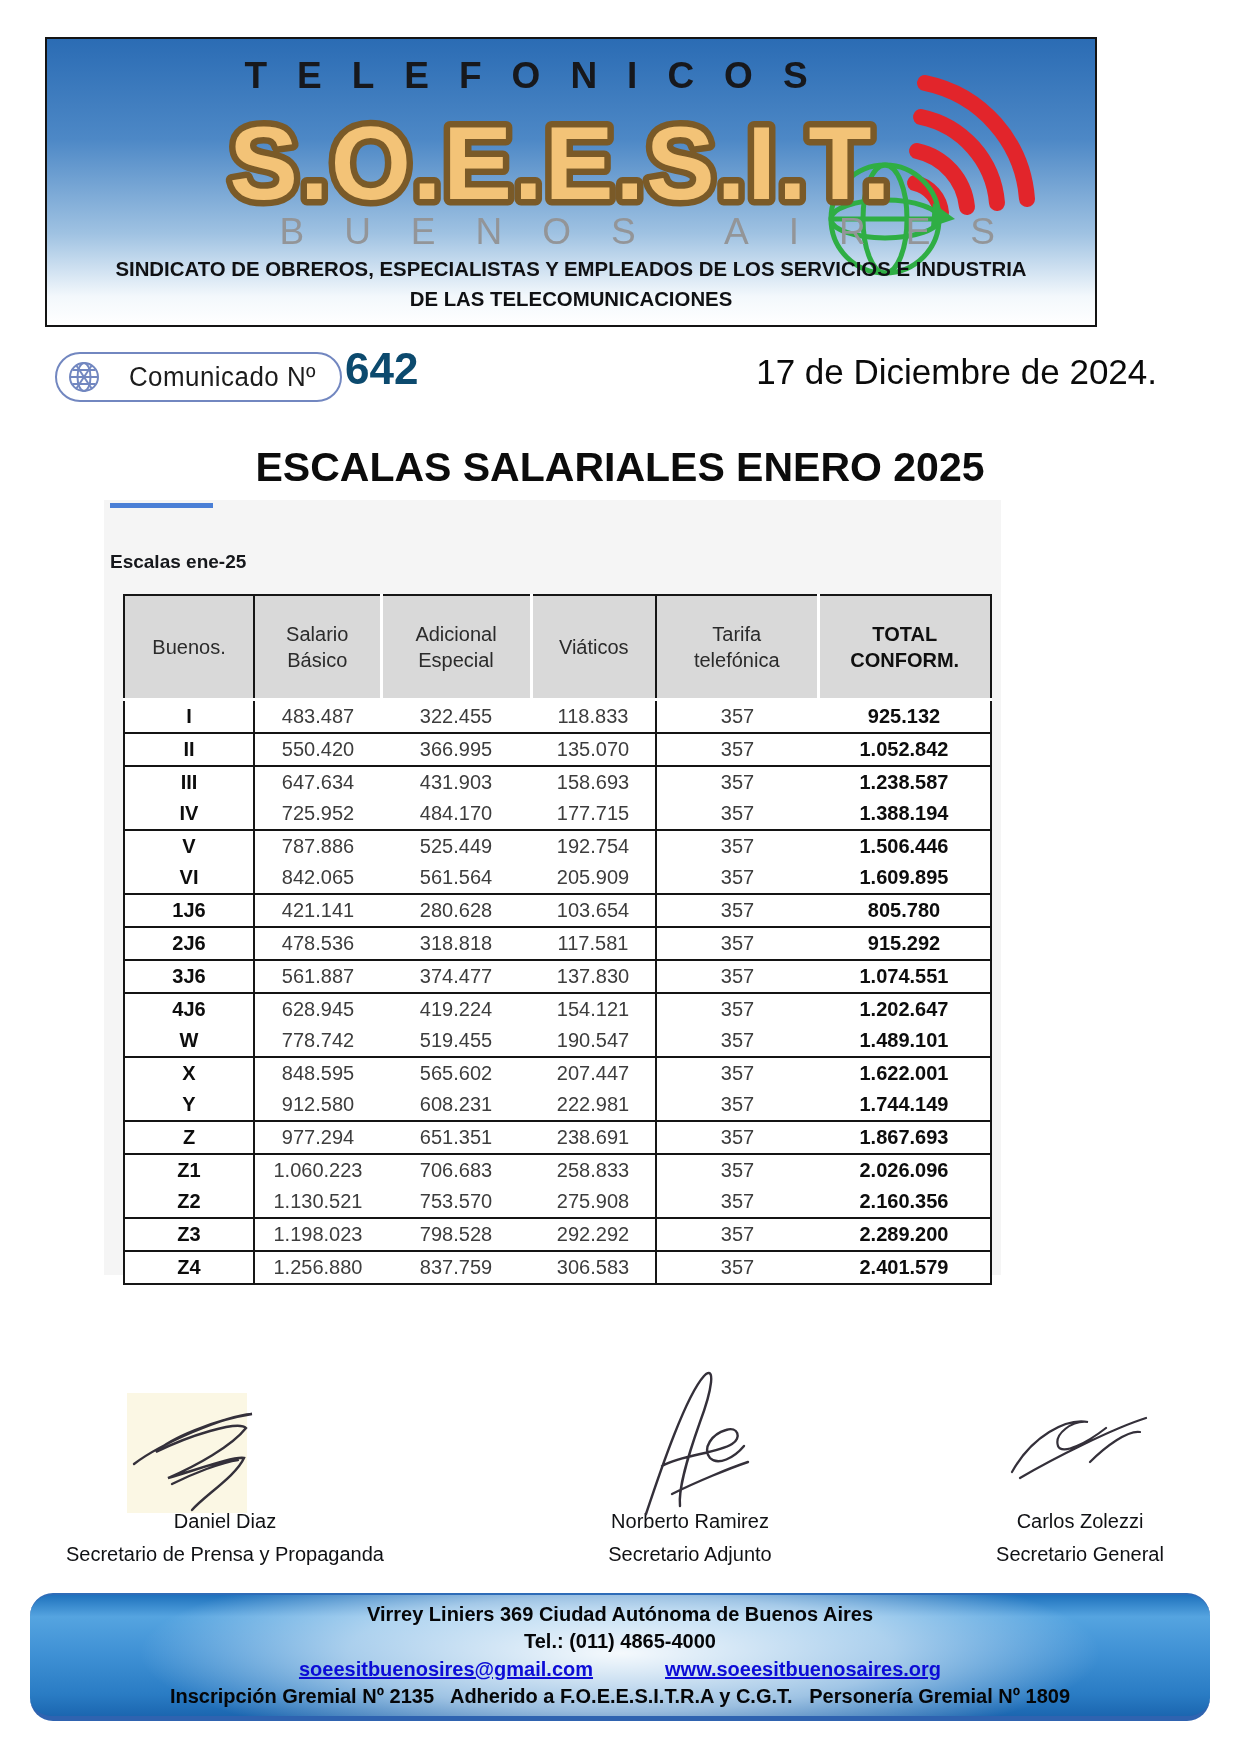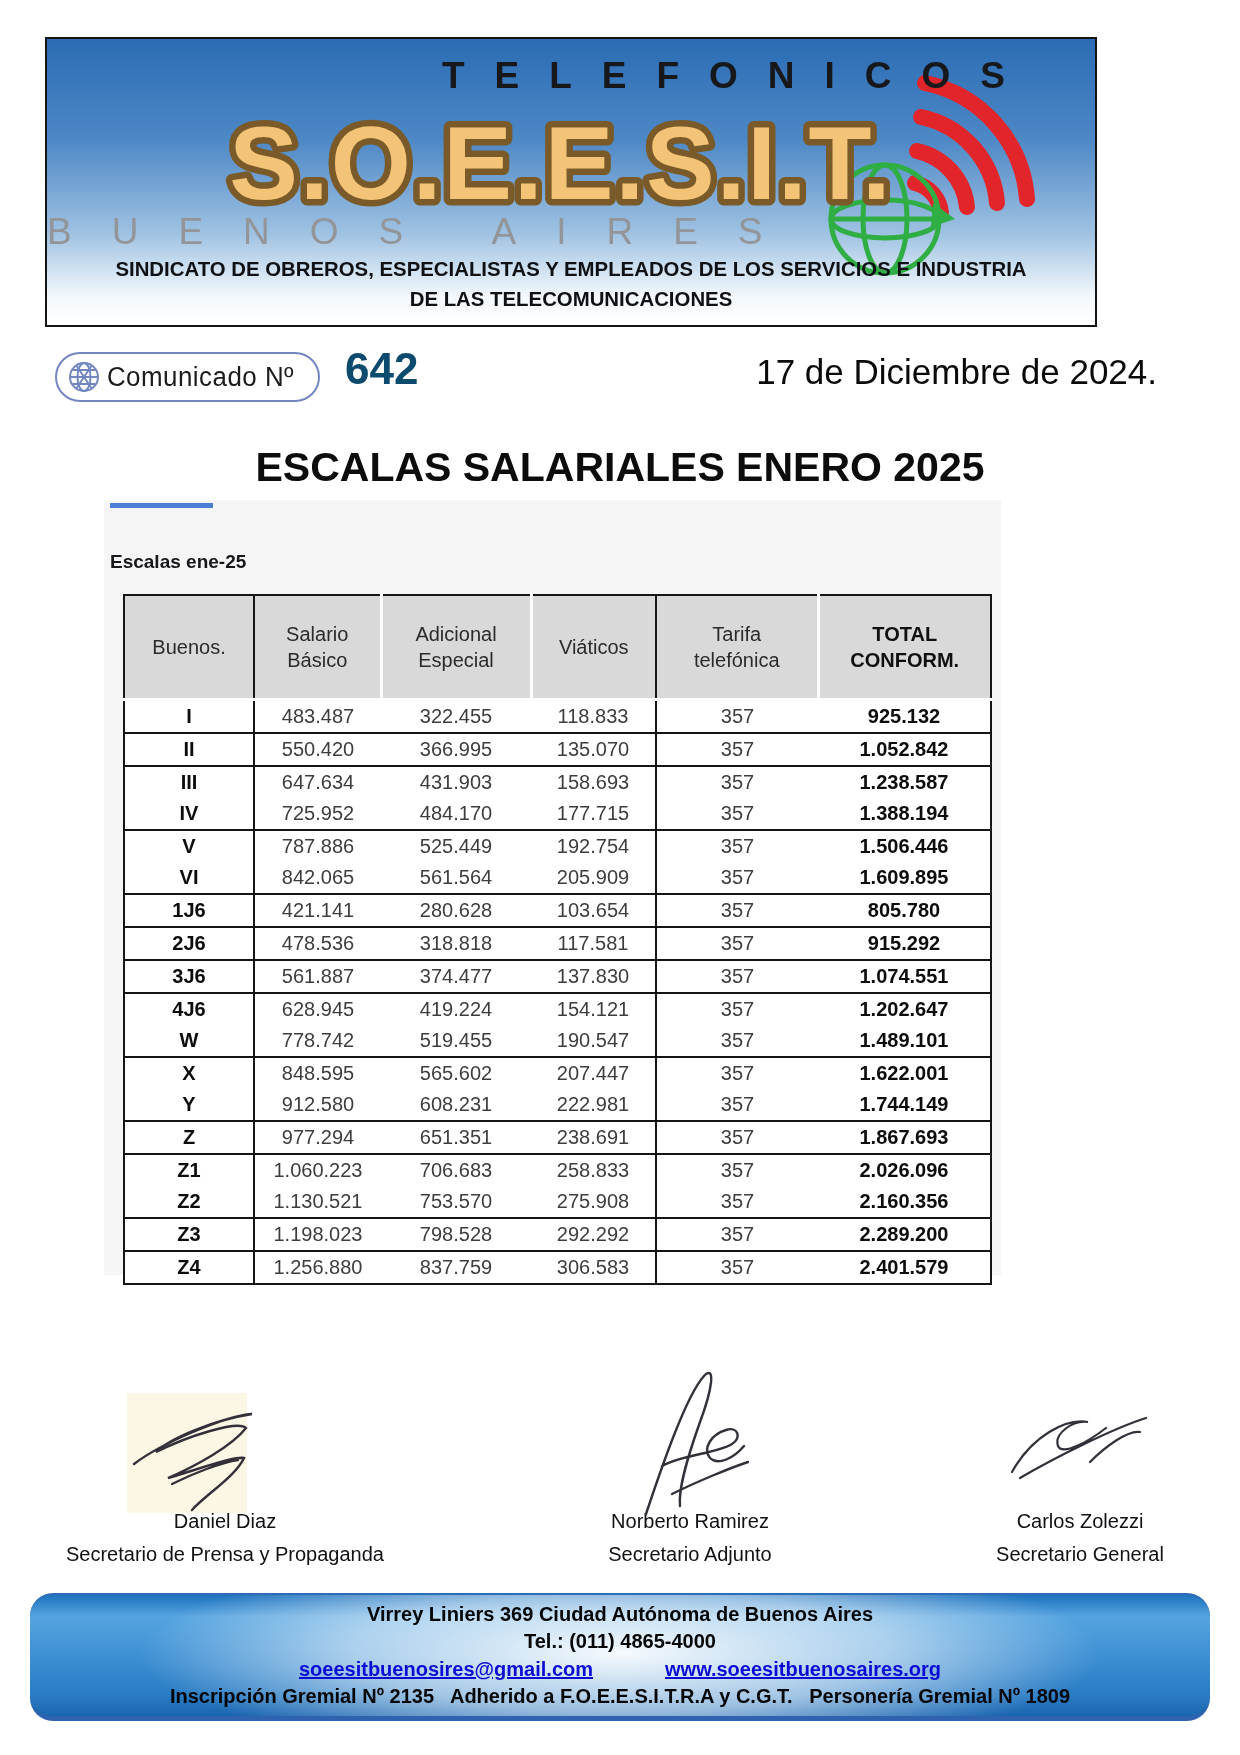--- a/index.html
+++ b/index.html
@@ -9,38 +9,38 @@
   }
   
   .banner{
     position:absolute;left:45px;top:37px;width:1048px;height:286px;
     border:2px solid #141414;
     background:linear-gradient(to bottom,#2b6cb4 0%,#4d88c6 35%,#9fc2e2 68%,#f3f8fc 90%,#ffffff 100%);
     overflow:hidden;
   }
   .logo-waves{position:absolute;right:34px;top:28px;width:240px;height:230px;z-index:1;}
   .brand-top{
-    position:absolute;top:16px;left:0;width:100%;text-align:right;z-index:2;
+    position:absolute;top:16px;left:0;width:100%;text-align:center;z-index:2;
     font-size:37px;font-weight:600;letter-spacing:30px;color:#17181c;padding-right:60px;box-sizing:border-box;
   }
   .brand-mark{position:absolute;top:60px;left:-14px;width:100%;text-align:center;z-index:2;}
   .brand-city{
-    position:absolute;top:172px;left:0;width:100%;text-align:left;z-index:2;
+    position:absolute;top:172px;left:0;width:100%;text-align:right;z-index:2;
     font-size:37px;font-weight:400;letter-spacing:40px;color:#939598;padding-right:60px;box-sizing:border-box;
   }
   .brand-sub1,.brand-sub2{
     position:absolute;left:0;width:100%;text-align:center;z-index:2;
     font-size:21px;font-weight:700;color:#101114;transform:scaleX(.97);
   }
   .brand-sub1{top:218px;}
   .brand-sub2{top:248px;}
   
   .badge{
     position:absolute;left:55px;top:352px;height:46px;z-index:3;
-    display:flex;align-items:center;gap:2px;padding:0 20px 0 10px;
+    display:flex;align-items:center;gap:24px;padding:0 20px 0 10px;
     border:2.5px solid #7287c0;border-radius:26px;background:#fff;
   }
   .badge-label{font-size:27px;font-weight:500;color:#1c1c1c;letter-spacing:.5px;transform:scaleX(.96);}
   .comunicado-number{position:absolute;left:345px;top:344px;font-size:44px;font-weight:800;color:#0c4a6e;}
   .doc-date{position:absolute;right:83px;top:352px;font-size:35px;font-weight:400;color:#0a0a0a;}
   
   .doc-title{position:absolute;left:0;top:443px;width:1240px;text-align:center;
     font-size:41px;font-weight:700;color:#0c0c0c;line-height:48px;}
   
   .panel{position:absolute;left:104px;top:500px;width:897px;height:775px;background:#f5f5f5;}

